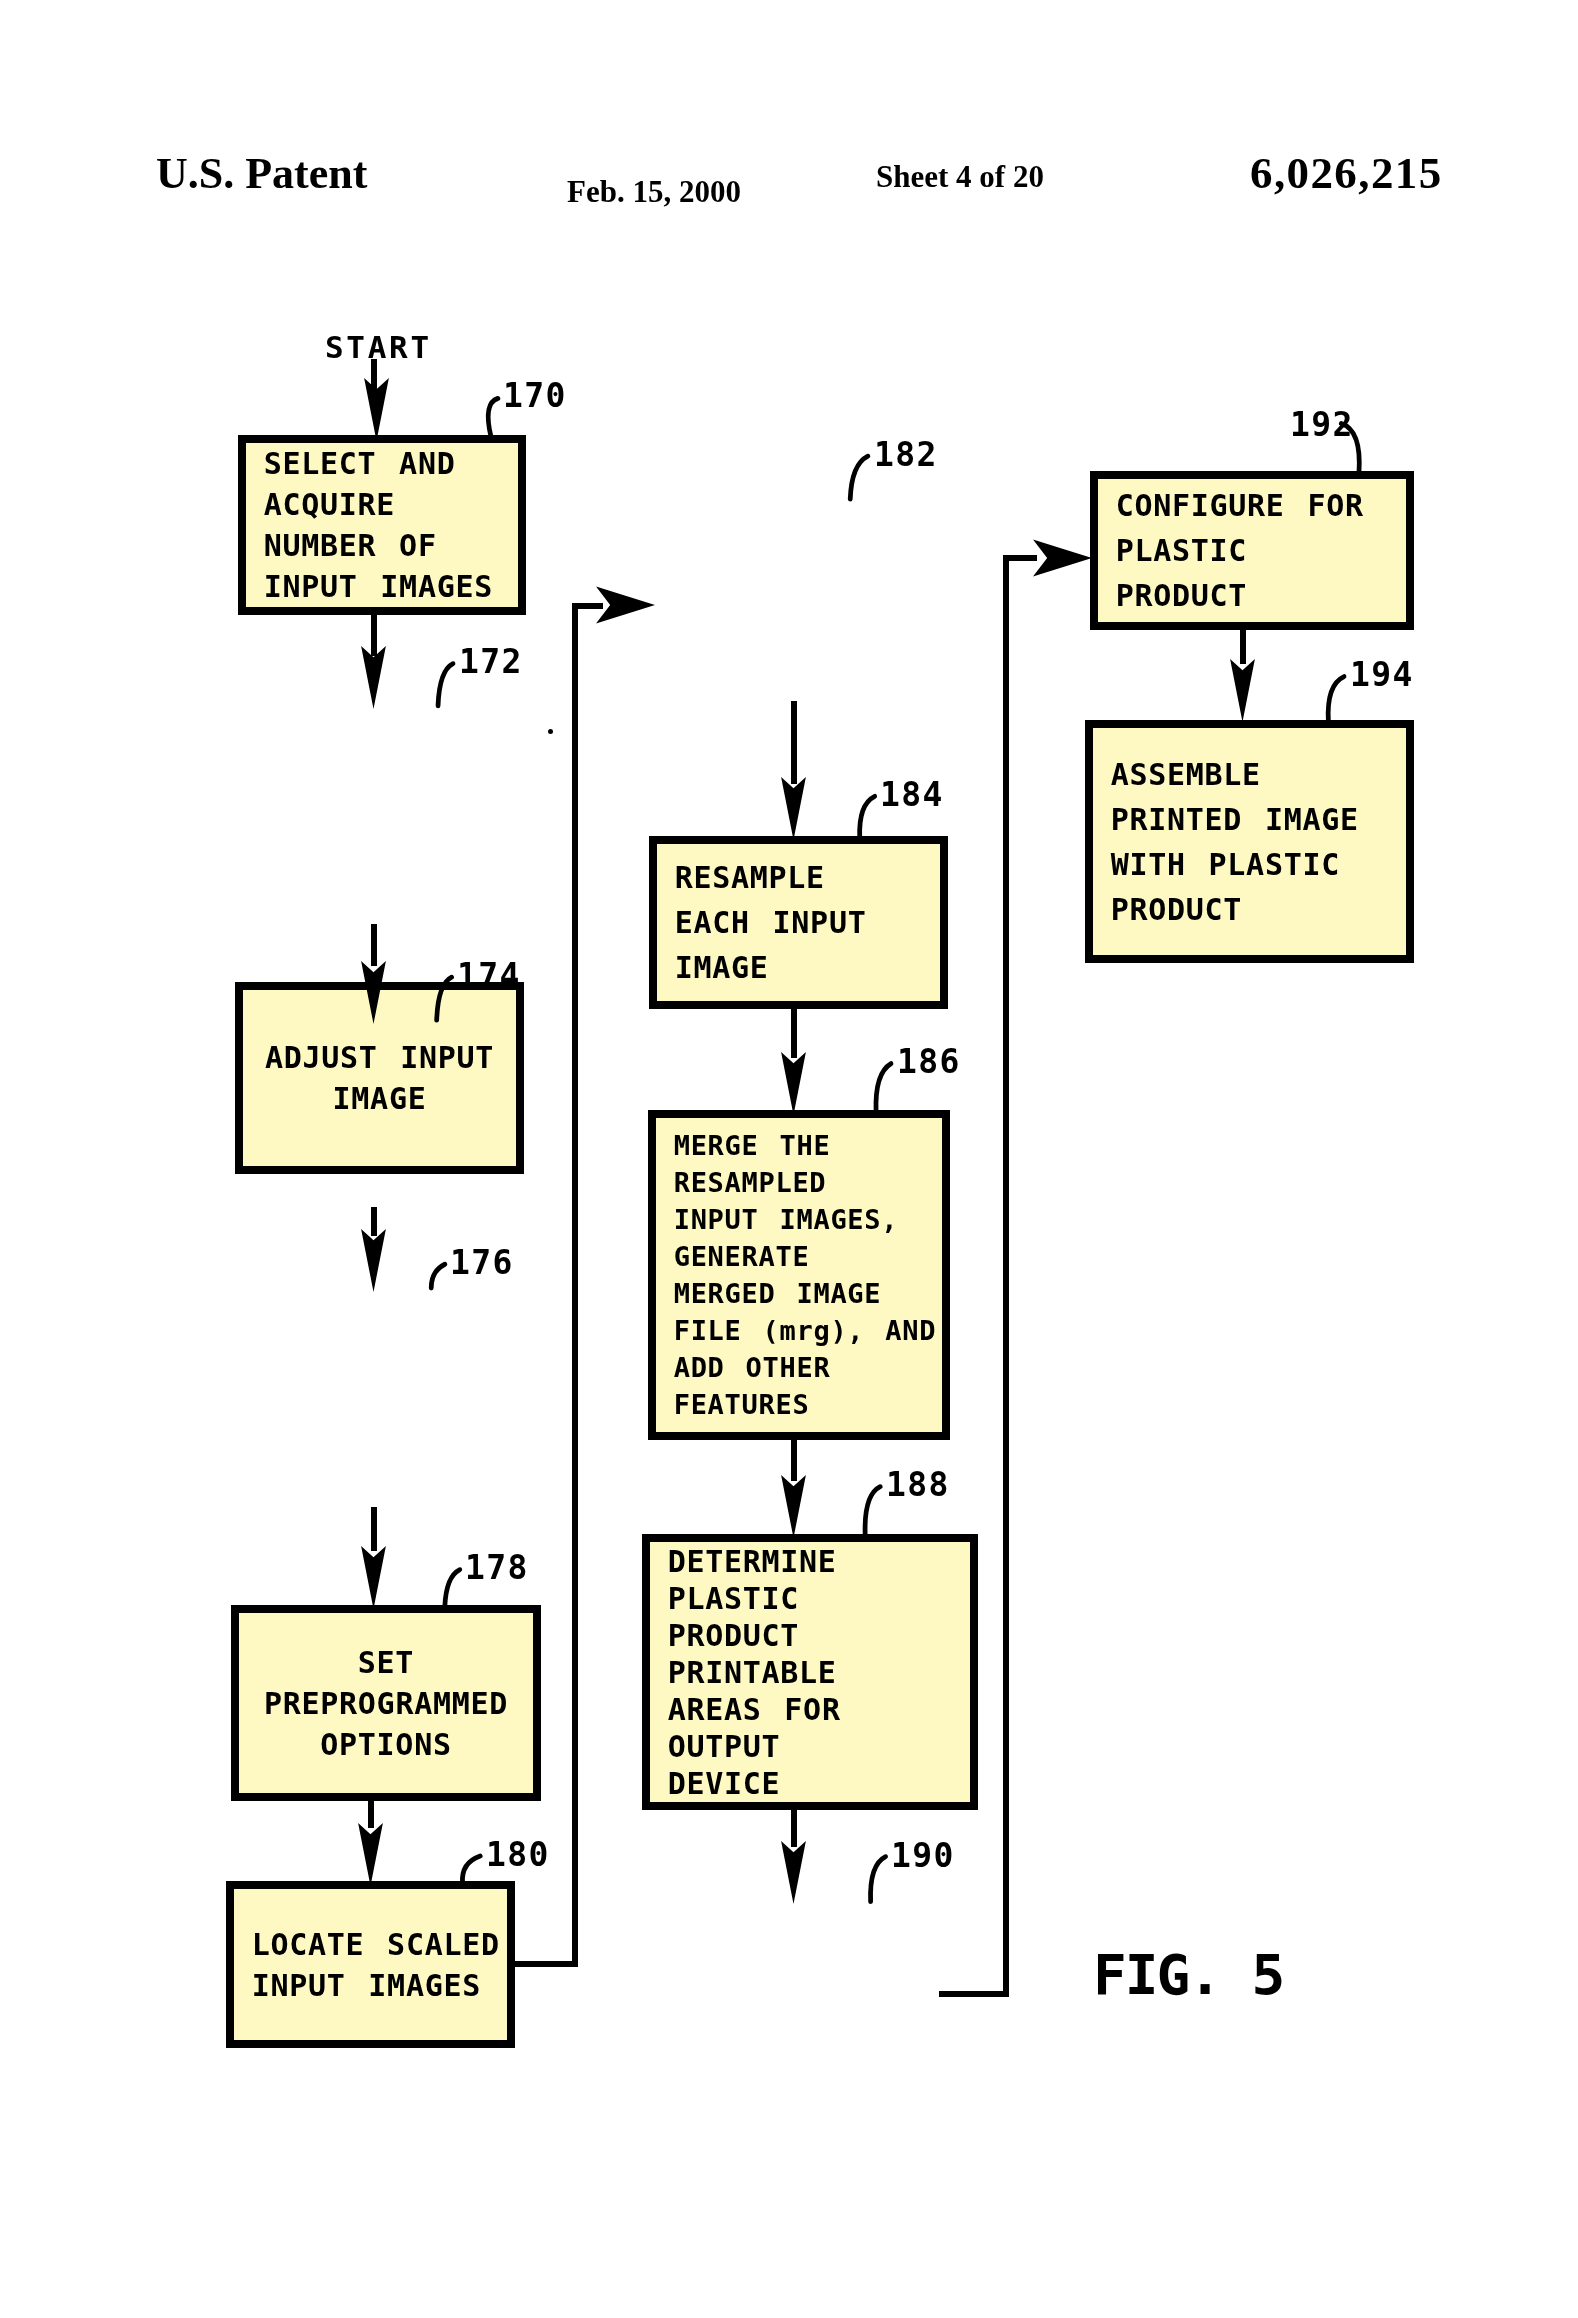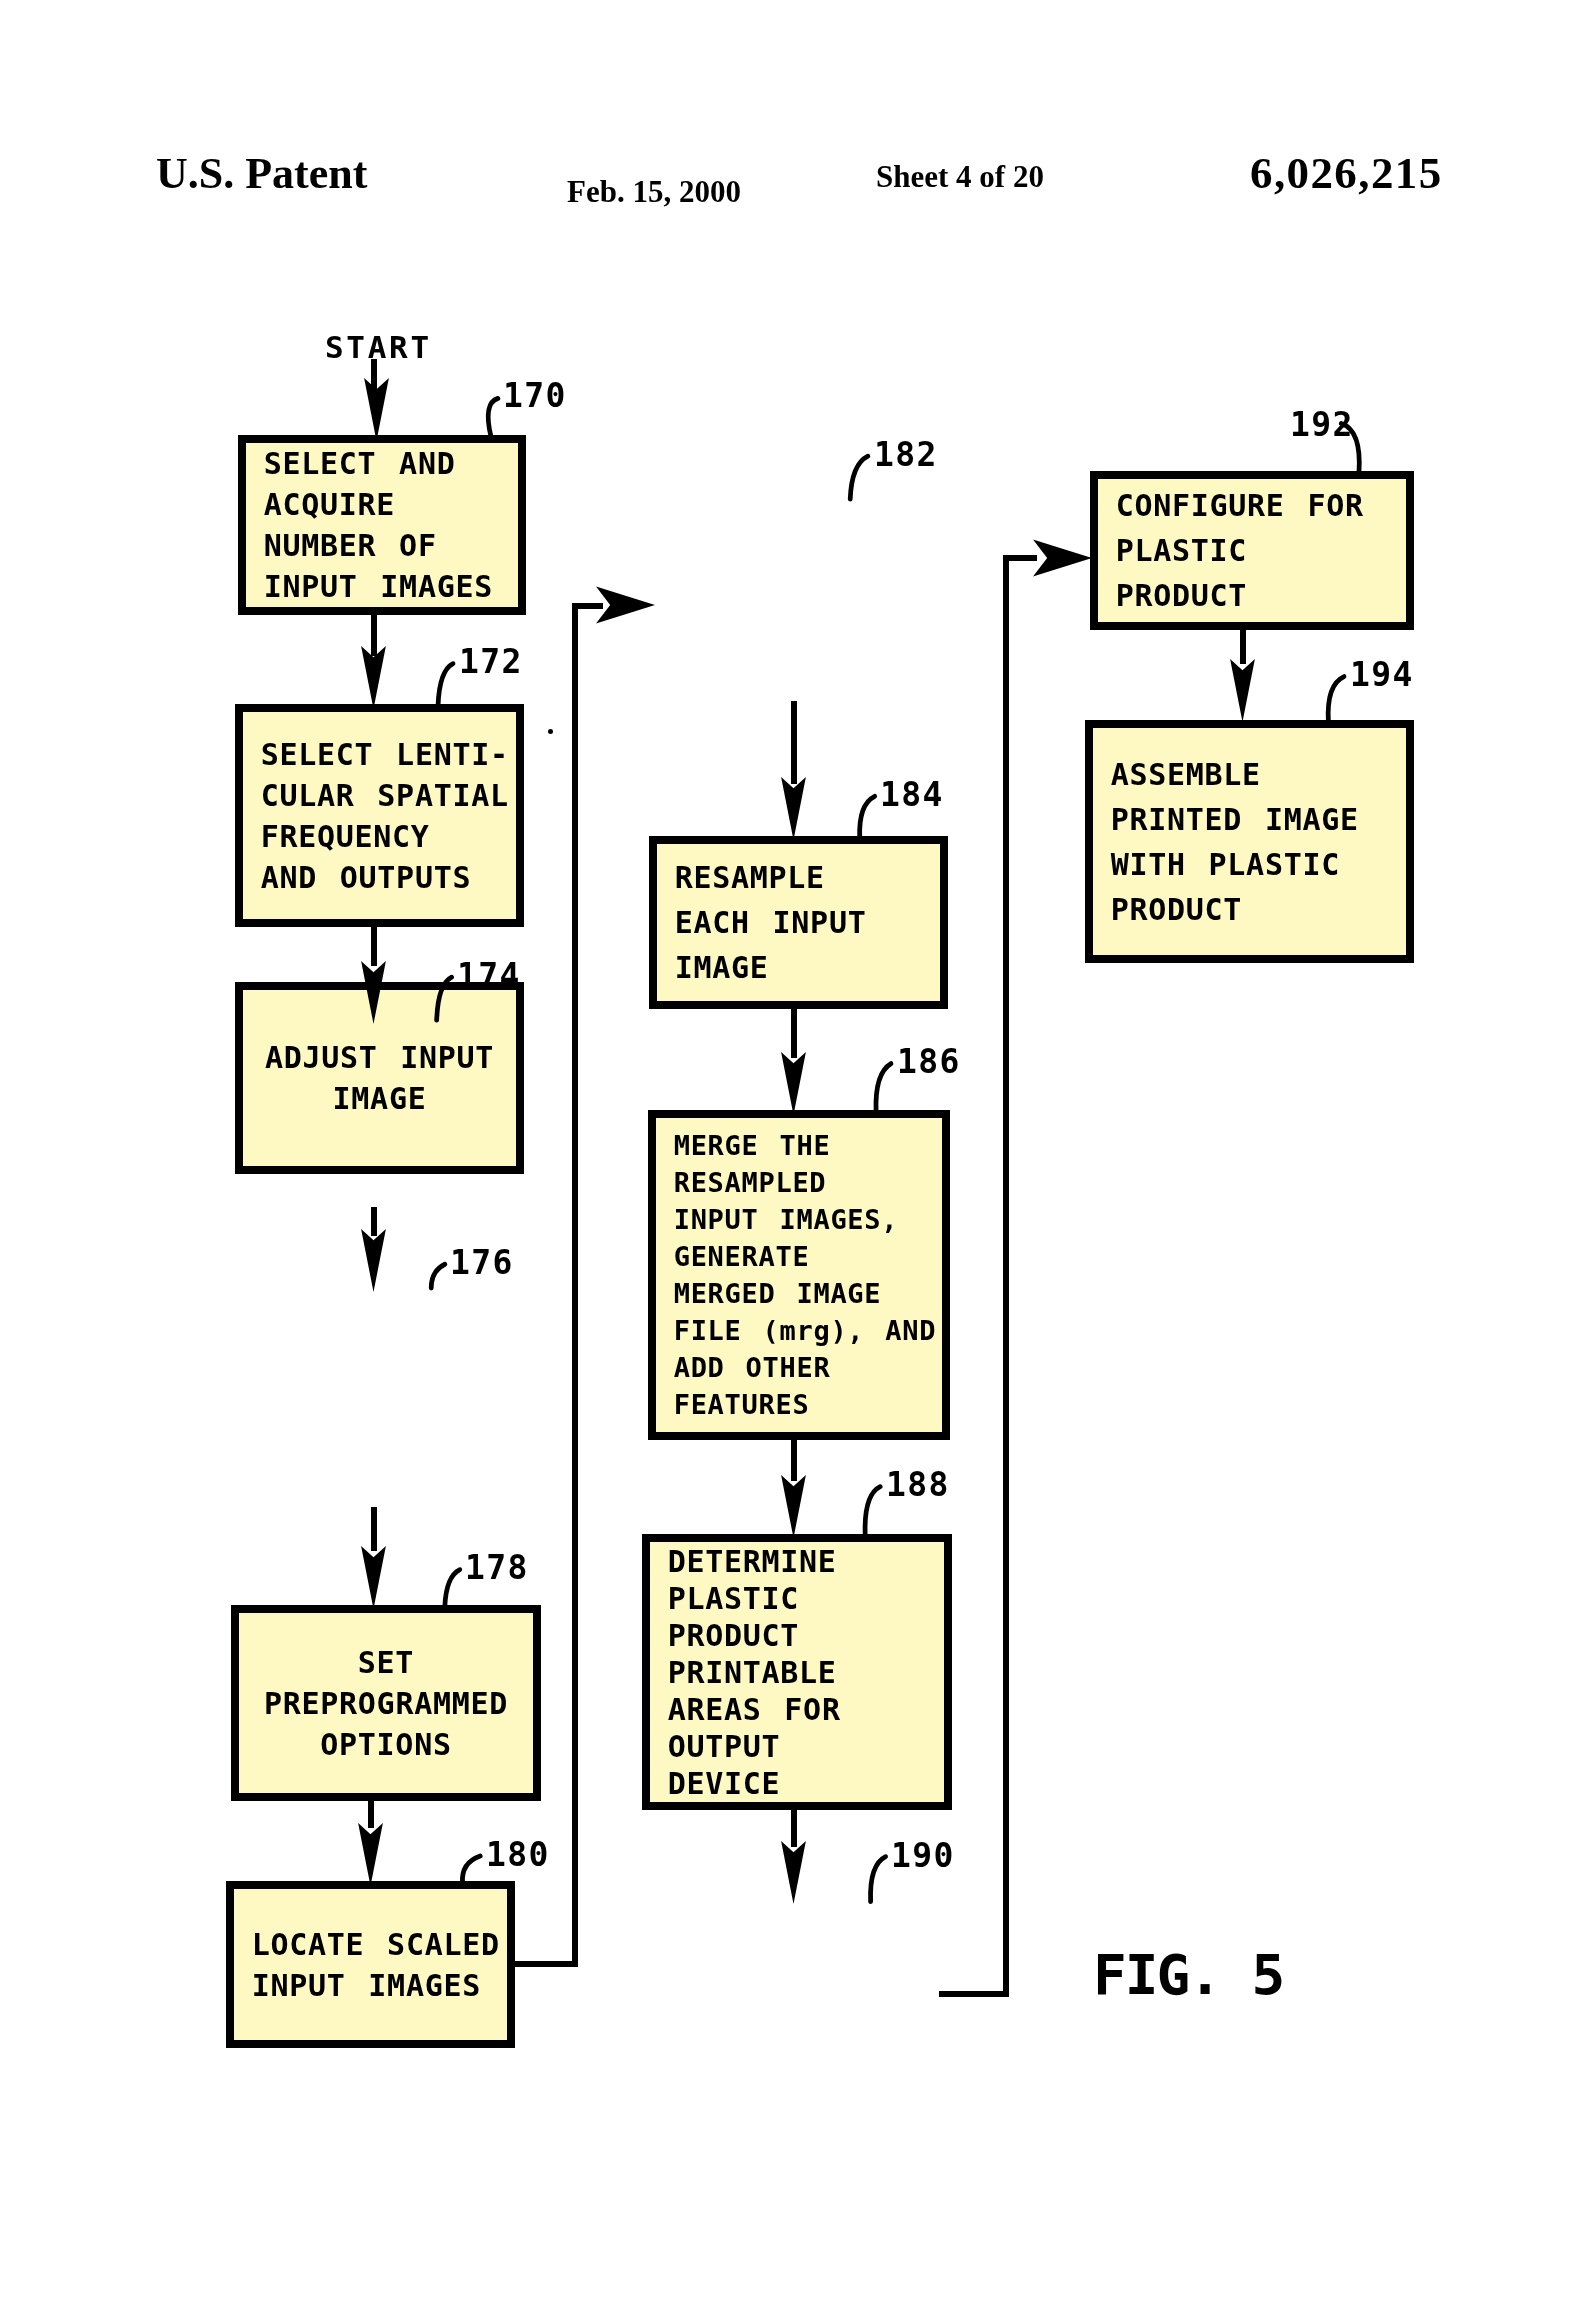--- a/index.html
+++ b/index.html
@@ -22,21 +22,21 @@
 
   .n170{left:238px;top:435px;width:288px;height:180px;}
   .n172{left:235px;top:704px;width:289px;height:223px;}
   .n174{left:235px;top:982px;width:289px;height:192px;}
   .n176{left:231px;top:1287px;width:286px;height:224px;}
   .n178{left:231px;top:1605px;width:310px;height:196px;}
   .n180{left:226px;top:1881px;width:289px;height:167px;}
   .n182{left:652px;top:497px;width:329px;height:207px;}
   .n184{left:649px;top:836px;width:299px;height:173px;}
   .n186{left:648px;top:1110px;width:302px;height:330px;}
-  .n188{left:642px;top:1534px;width:310px;height:276px;}
+  .n188{left:642px;top:1534px;width:336px;height:276px;}
   .n190{left:640px;top:1900px;width:302px;height:169px;}
   .n192{left:1090px;top:471px;width:324px;height:159px;}
   .n194{left:1085px;top:720px;width:329px;height:243px;}
 
   .n182 .label,.n184 .label,.n190 .label,.n192 .label,.n194 .label{line-height:45px;}
   .n186 .label{font-size:27px;line-height:37px;}
   .n188 .label{line-height:37px;}
 
   
   .vline{position:absolute;width:6.1px;background:#000;}
@@ -63,26 +63,20 @@
   <div class="hdr hdr-sheet">Sheet 4 of 20</div>
   <div class="hdr hdr-num">6,026,215</div>
 
   <div class="start-label">START</div>
 
   <div class="node n170">
       <div class="label">SELECT AND
 ACQUIRE
 NUMBER OF
 INPUT IMAGES</div>
-    </div>
-  <div class="node n172">
-      <div class="label">SELECT LENTI-
-CULAR SPATIAL
-FREQUENCY
-AND OUTPUTS</div>
     </div>
   <div class="node n174 center">
       <div class="label">ADJUST INPUT
 IMAGE</div>
     </div>
   <div class="node n178 center">
       <div class="label">SET
 PREPROGRAMMED
 OPTIONS</div>
     </div>

